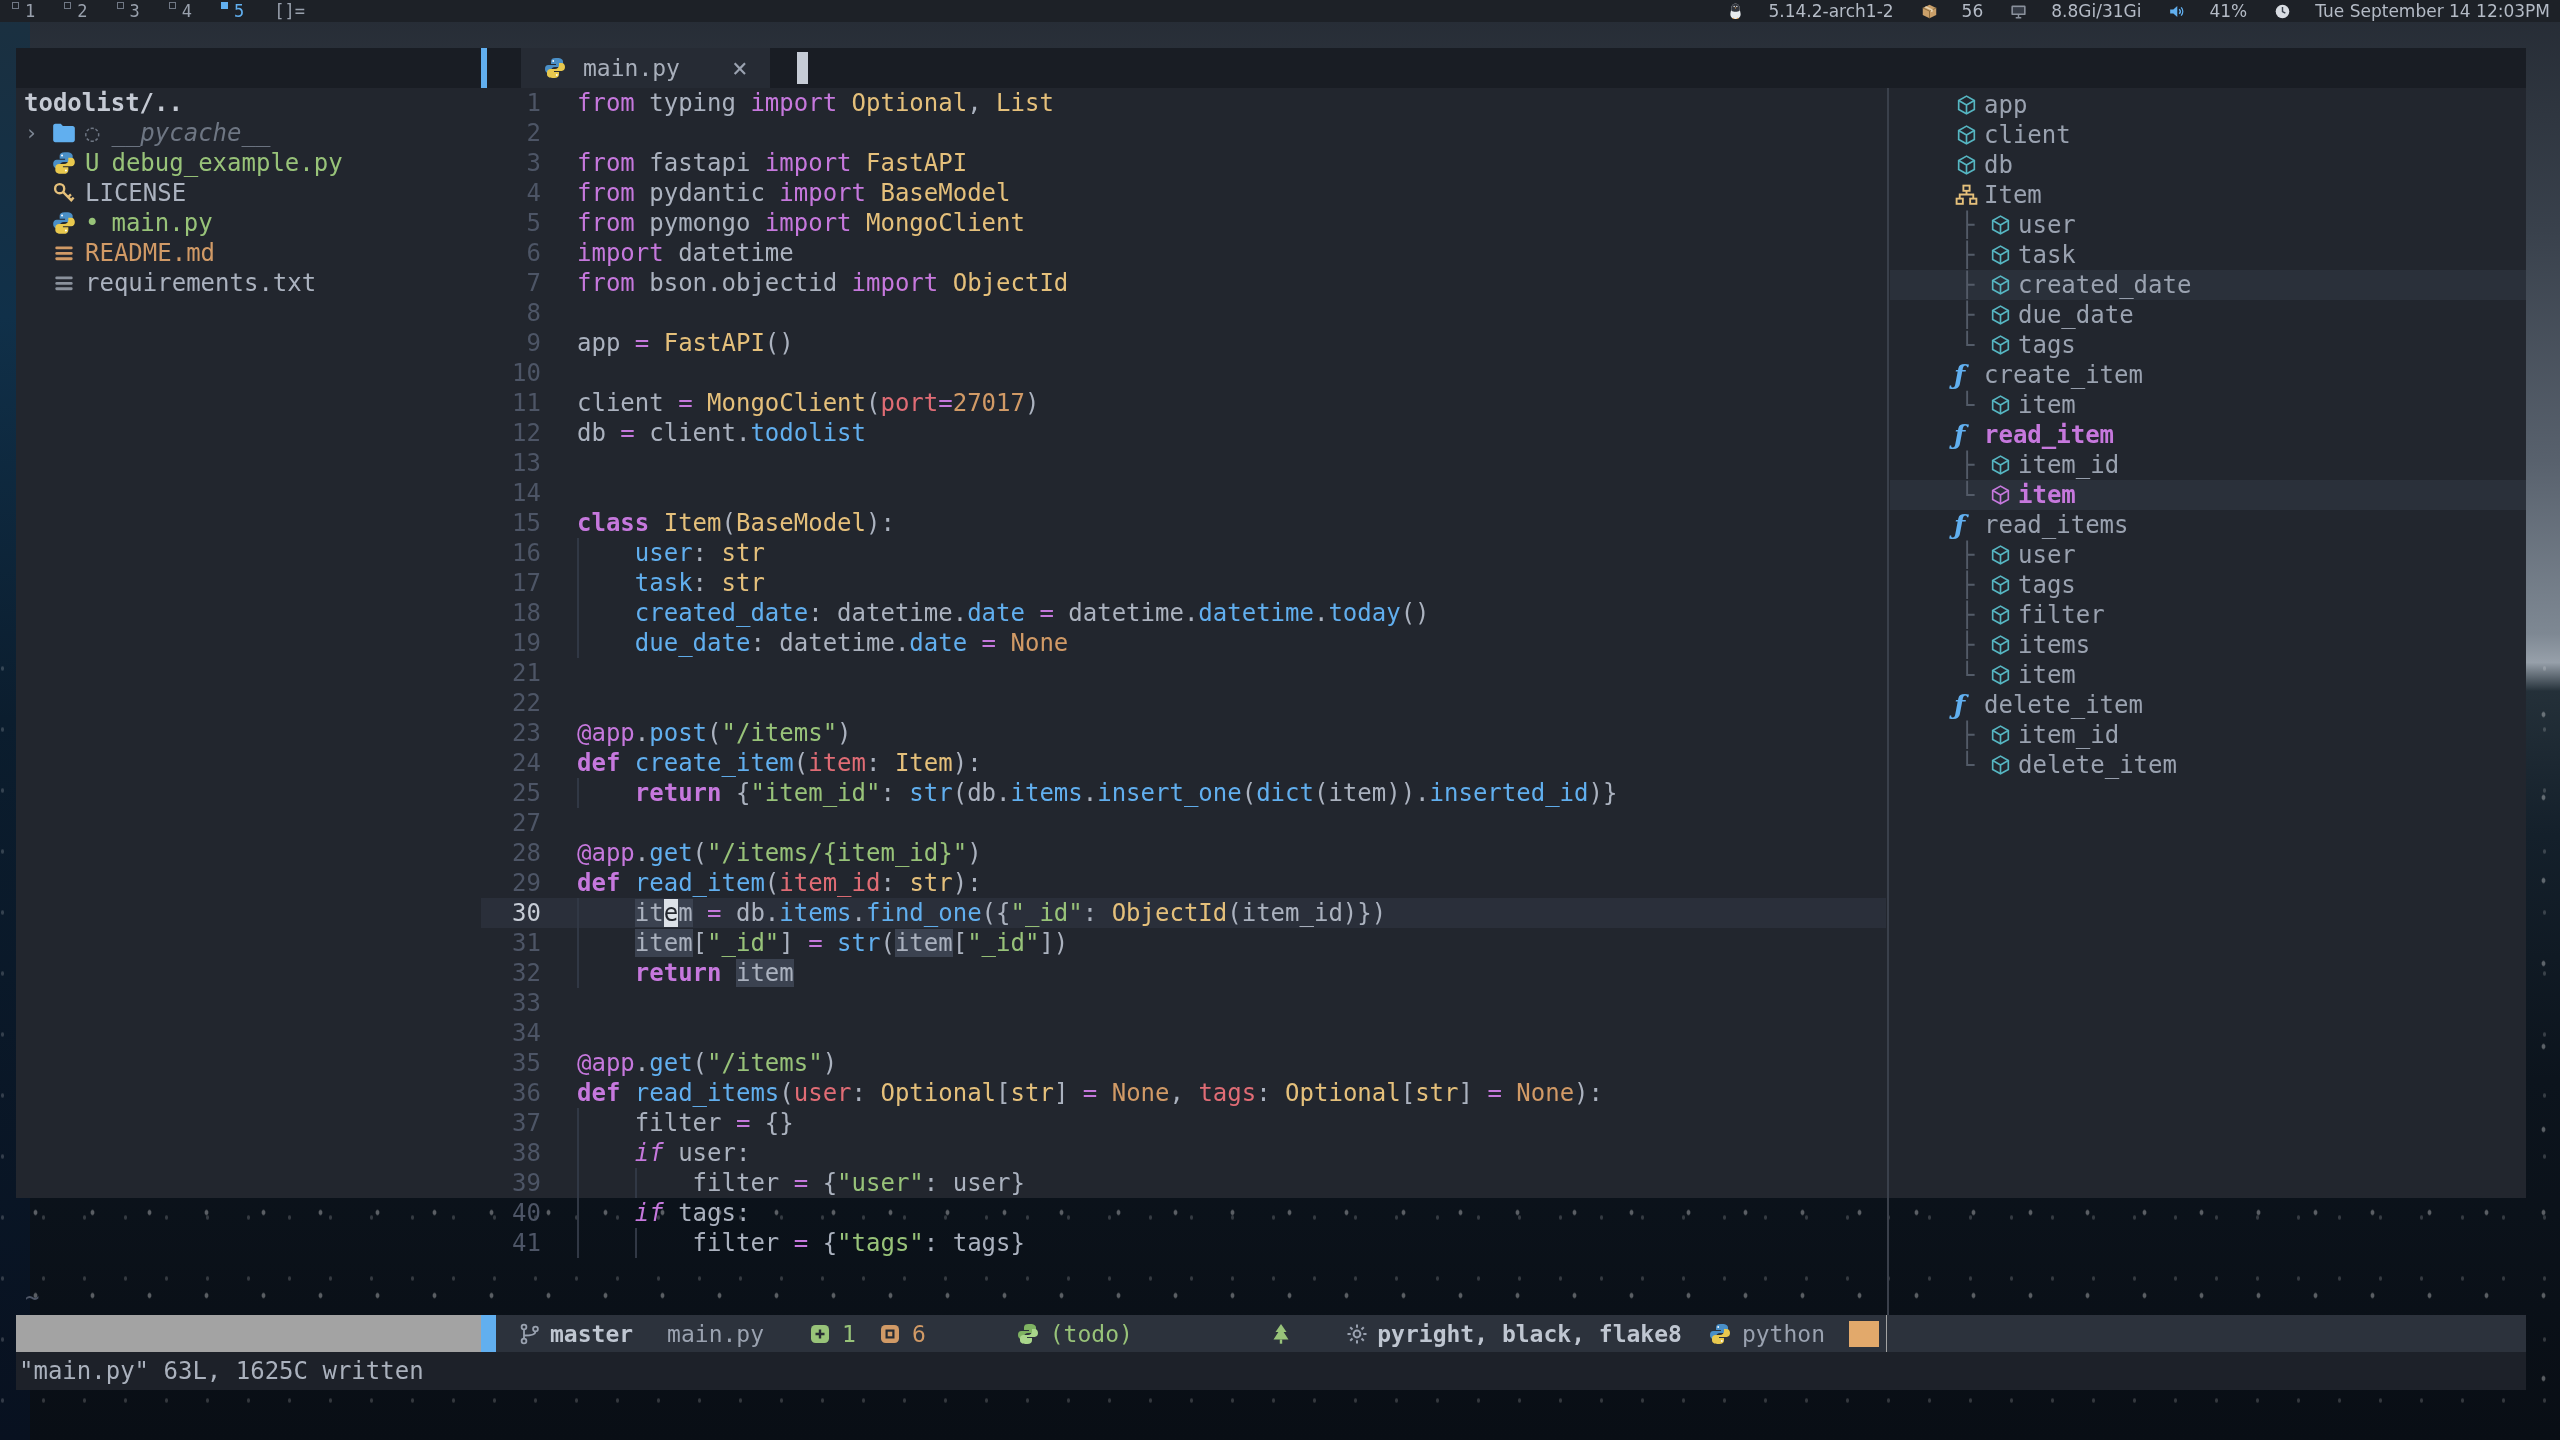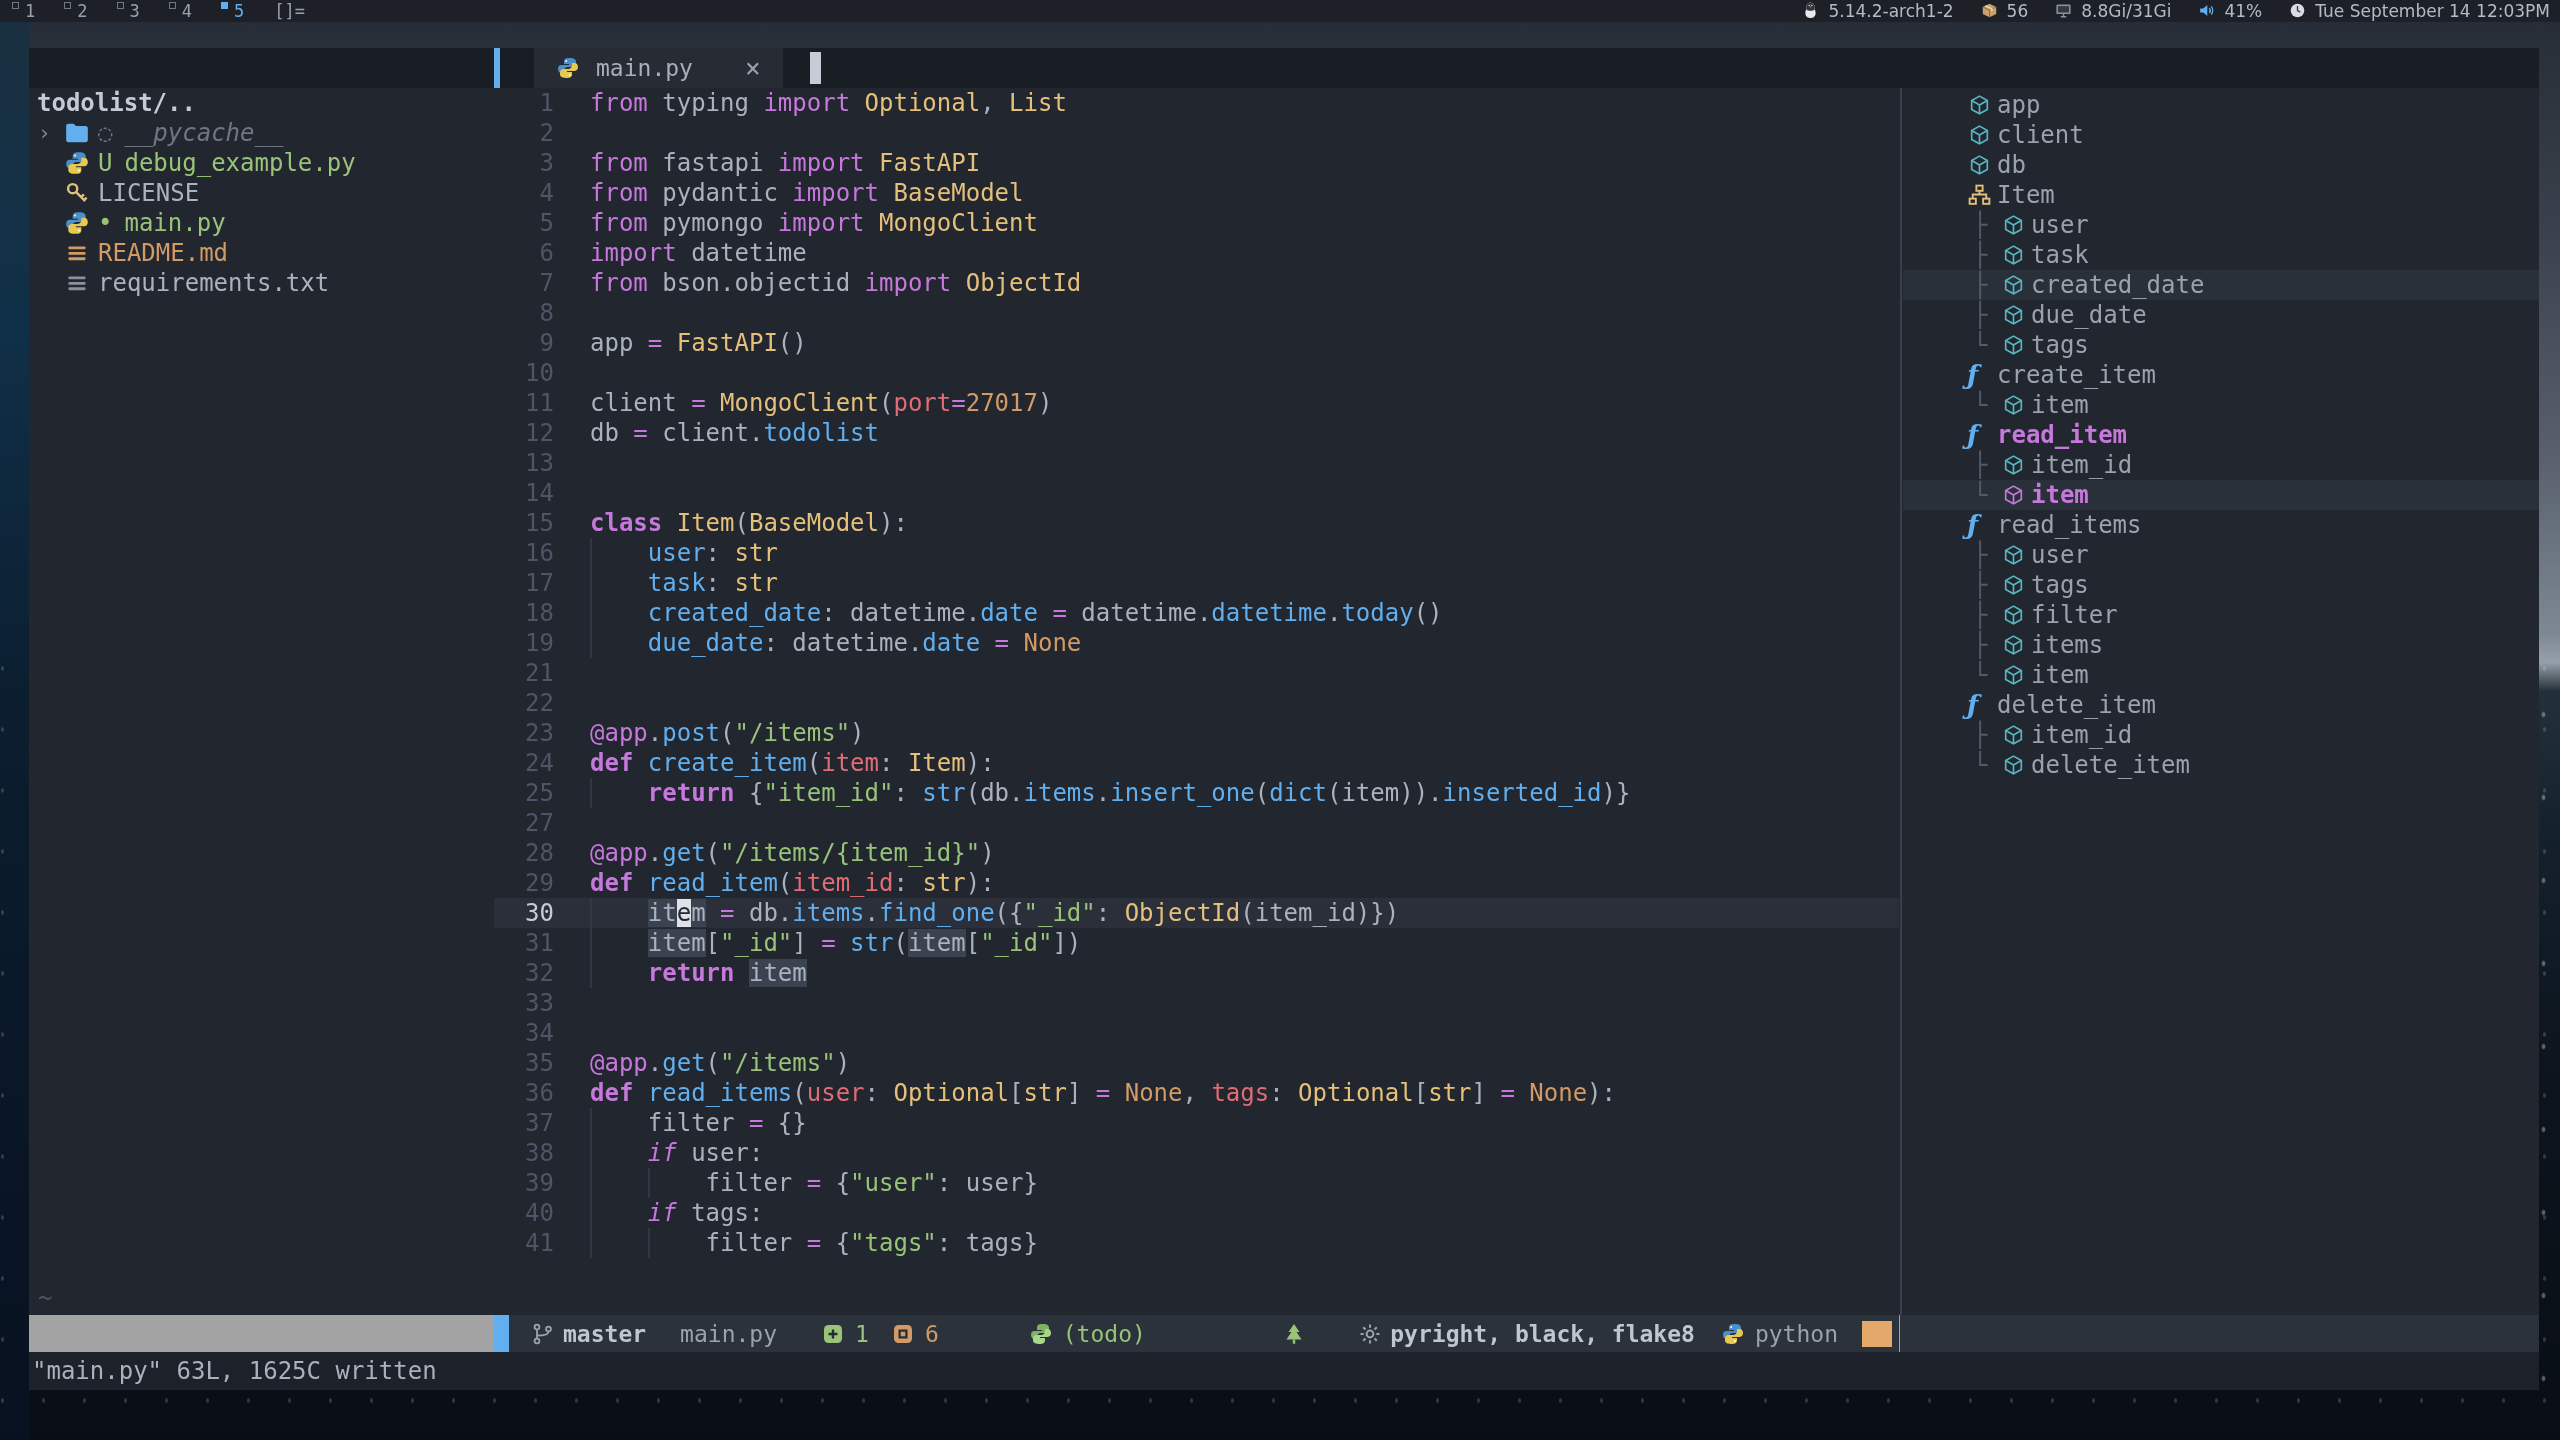--- a/index.html
+++ b/index.html
@@ -19,24 +19,24 @@
       display:flex;align-items:center;font-size:17px;color:#99a1ad;z-index:5}
   #workspaces{display:flex;align-items:center}
   .ws{position:relative;padding-left:13px;margin-left:29px;cursor:default;line-height:22px}
   .ws:first-child{margin-left:12px}
   .ws .sq{position:absolute;left:0;top:2px;width:7px;height:7px;border:1px solid #707885;box-sizing:border-box}
   .ws.active{color:#61afef}
   .ws.active .sq{background:#61afef;border-color:#61afef}
   #layout-symbol{margin-left:30px}
   #bar-status{margin-left:auto;margin-right:10px;display:flex;gap:26px;align-items:center;
       color:#b4bbc6;font-family:"DejaVu Sans",sans-serif;font-size:17px}
-  .seg{display:flex;gap:8px}
+  .seg{display:flex;align-items:center;gap:23px}
   #bar-status .icon svg{width:19px;height:19px;display:block}
   
-  #window{position:absolute;left:29px;top:48px;width:2510px;height:1342px;background:#22262e;z-index:4}
+  #window{position:absolute;left:16px;top:48px;width:2510px;height:1150px;background:#22262e;z-index:4}
   
   #tabline{position:absolute;left:0;top:0;width:2510px;height:40px;background:#191d24}
   #tab-marker{position:absolute;left:465px;top:0;width:6px;height:40px;background:#61afef}
   .tab{position:absolute;left:505px;top:0;height:40px;background:#262b34;display:flex;align-items:center;
        padding:0 22px;color:#a8afbb;font-size:23px}
   .tab .icon{display:inline-flex;margin-right:16px}
   .tab .icon svg{width:24px;height:24px}
   .tab .close{margin-left:52px;color:#9aa2b0;font-size:26px}
   #tab-cursor{position:absolute;left:781px;top:4px;width:11px;height:32px;background:#c6ccd6}
   

